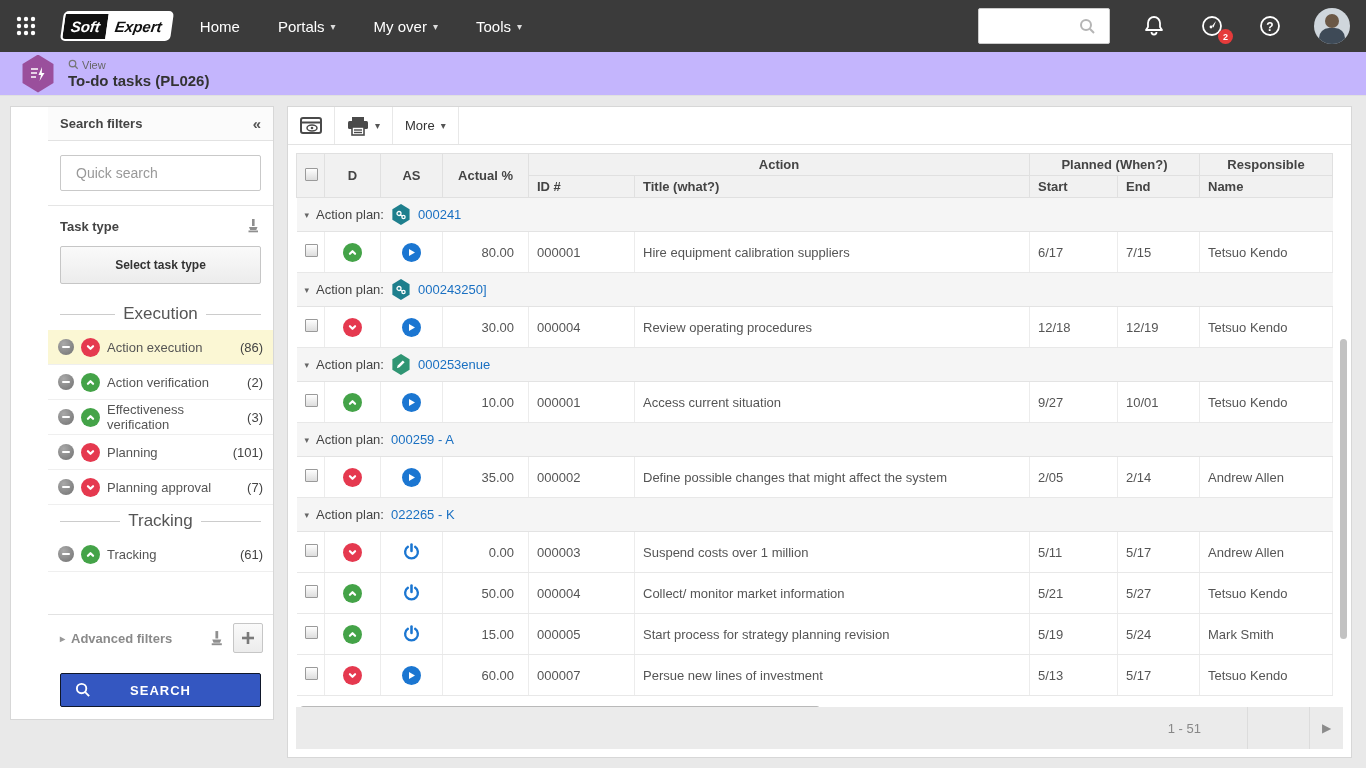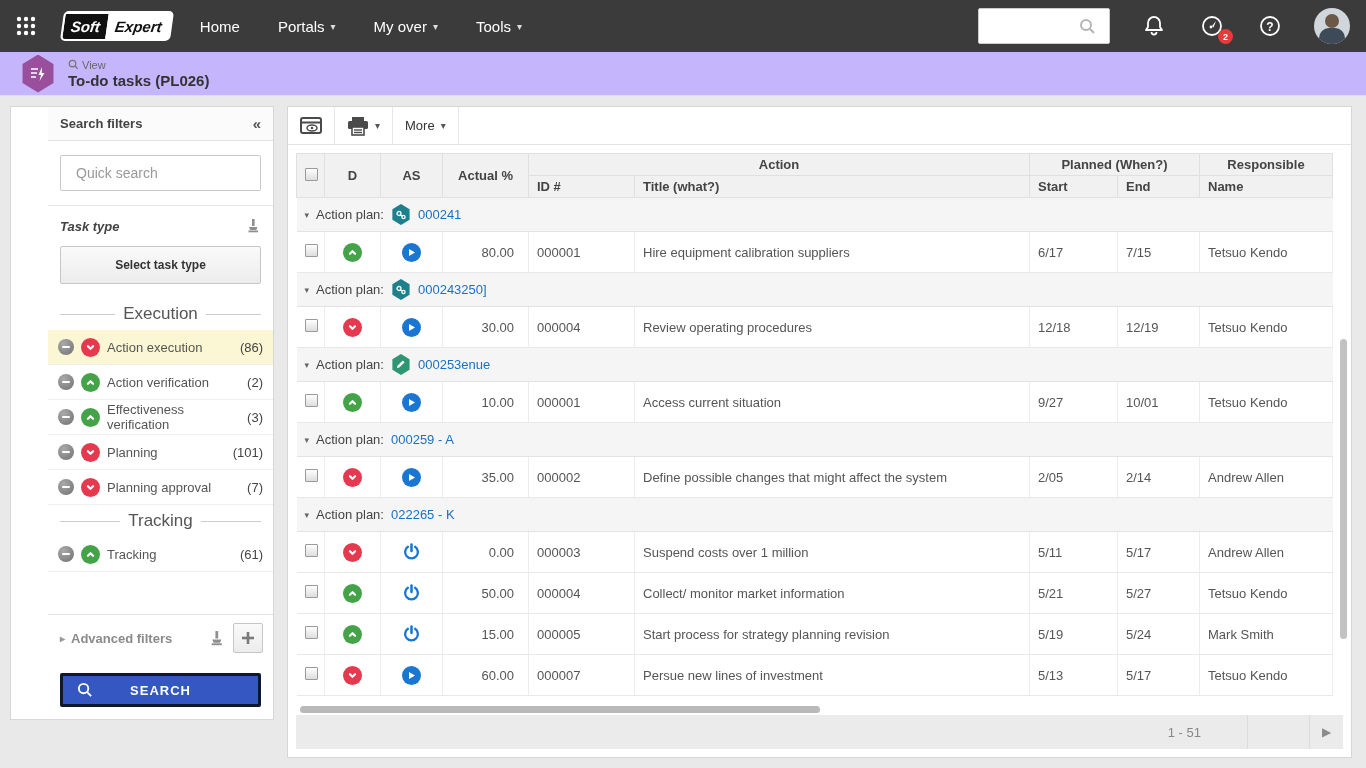--- a/index.html
+++ b/index.html
@@ -39,41 +39,41 @@
   .sidebar { position:absolute; left:10px; top:106px; width:264px; background:#fff; border:1px solid #d7d7d7;padding-left:37px; }
   .sb-header { height:34px; display:flex; align-items:center; justify-content:space-between; padding:0 12px;
                border-bottom:1px solid #e2e2e2; background:#fbfbfb; }
   .sb-header .t { font-size:13px; font-weight:bold; color:#444; }
   .collapse { font-size:15px; color:#555; cursor:pointer; font-weight:bold; }
   .qs-block { padding:14px 12px; border-bottom:1px solid #e5e5e5; }
   .qs-input { height:36px; border:1px solid #c9c9c9; border-radius:2px; display:flex; align-items:center; padding:0 8px; gap:7px; }
   .qs-input input { border:none; outline:none; flex:1; font-size:14px; color:#444; }
   .qs-input input::placeholder { color:#999; }
   .tt-block { padding:12px 12px 14px; }
-  .tt-row { display:flex; align-items:center; justify-content:space-between;font-style:italic; }
+  .tt-row { display:flex; align-items:center; justify-content:space-between; }
   .tt-label { font-size:13px; font-weight:bold; color:#444; }
   .sel-btn { margin-top:12px; width:100%; height:38px; background:linear-gradient(#fafafa,#ececec);
              border:1px solid #c6c6c6; border-radius:2px; font-size:12px; font-weight:bold; color:#333;
              font-family:"Liberation Sans", sans-serif; cursor:pointer; }
   .divider { display:flex; align-items:center; gap:8px; padding:6px 12px 6px; }
   .divider .line { flex:1; height:1px; background:#ccc; }
   .divider .dl { font-size:17px; color:#555; }
   .sb-items { }
   .sb-item { display:flex; align-items:center; height:35px; padding:0 10px; gap:7px; font-size:13px; color:#555;
              border-bottom:1px solid #efefef; cursor:pointer; }
   .sb-item.sel { background:#fbf7d4; }
   .sb-item .lbl { flex:1; }
   .sb-item .cnt { color:#444; }
   .sb-spacer { height:42px; }
   .adv-row { border-top:1px solid #e2e2e2; display:flex; align-items:center; padding:8px 10px 8px 12px; gap:8px; }
   .adv-left { flex:1; display:flex; align-items:center; gap:6px; font-size:13px; font-weight:bold; color:#8a8a8a; cursor:pointer; }
   .adv-left .tri { font-size:10px; color:#999; }
   .plus-btn { width:30px; height:30px; border:1px solid #c6c6c6; background:linear-gradient(#fafafa,#ececec);
               border-radius:2px; display:flex; align-items:center; justify-content:center; cursor:pointer; }
-  .search-btn { margin:12px; width:calc(100% - 24px); height:34px; background:#3457c1; border:3px solid #0f172a;
+  .search-btn { margin:12px; width:calc(100% - 24px); height:34px; background:#3457c1; border:1px solid #0f172a;
                 border-radius:2px; color:#fff; font-weight:bold; font-size:13px; letter-spacing:1px;
                 display:flex; align-items:center; justify-content:center; position:relative; cursor:pointer;
                 font-family:"Liberation Sans", sans-serif; }
   .search-btn svg { position:absolute; left:14px; }
 
   
   .main { position:absolute; left:287px; top:106px; width:1065px; height:652px; background:#fff;
           border:1px solid #d7d7d7; }
   .toolbar { height:38px; border-bottom:1px solid #e3e3e3; display:flex; align-items:stretch; }
   .tb-cell { display:flex; align-items:center; justify-content:center; border-right:1px solid #e8e8e8;
@@ -109,21 +109,21 @@
   .mcir i { width:8px; height:2px; background:#fff; border-radius:1px; }
   .play { width:19px; height:19px; border-radius:50%; background:#1b76d1; display:inline-flex; align-items:center; justify-content:center; cursor:pointer; }
   .power { width:19px; height:19px; display:inline-flex; align-items:center; justify-content:center; cursor:pointer; }
   .hexi { width:20px; height:21px; clip-path:polygon(50% 0,93% 25%,93% 75%,50% 100%,7% 75%,7% 25%);
           display:inline-flex; align-items:center; justify-content:center; flex:none; }
   .hexi.nodes { background:#1e7f8d; } .hexi.pencil { background:#2f9573; }
 
   
   .hscroll { position:absolute; left:12px; bottom:44px; width:520px; height:7px; background:#b9b9b9; border-radius:4px; }
   .vscroll { position:absolute; right:4px; top:232px; width:7px; height:300px; background:#c2c2c2; border-radius:4px; }
-  .pager { position:absolute; left:8px; right:8px; bottom:8px; height:34px; background:#ebebeb;
+  .pager { position:absolute; left:8px; right:8px; bottom:8px; height:42px; background:#ebebeb;
            display:flex; align-items:center; }
   .pager .range { margin-left:auto; font-size:13px; color:#888; padding-right:46px; }
   .pager .pg-sep { width:62px; height:100%; border-left:1px solid #dcdcdc; }
   .pager .pg-next { width:34px; height:100%; border-left:1px solid #dcdcdc; display:flex; align-items:center;
                     justify-content:center; color:#8b8b8b; font-size:12px; cursor:pointer; }
 </style>
 </head>
 <body>
 
 <div class="navbar">

